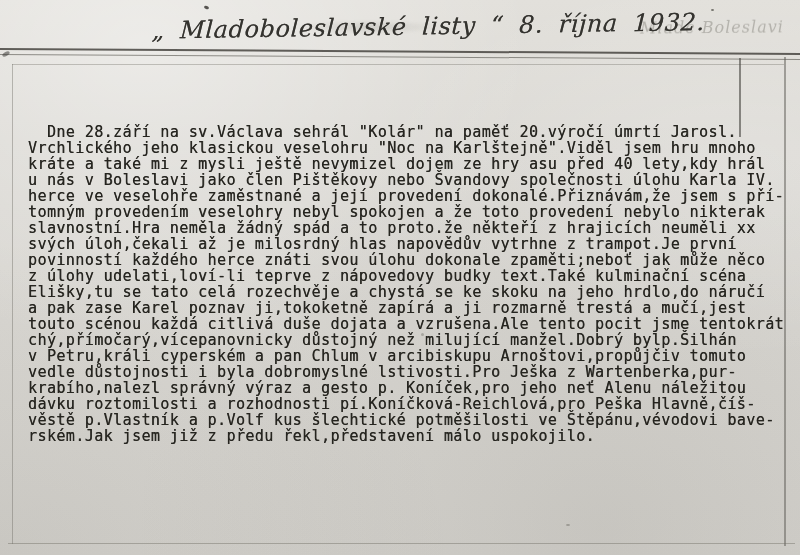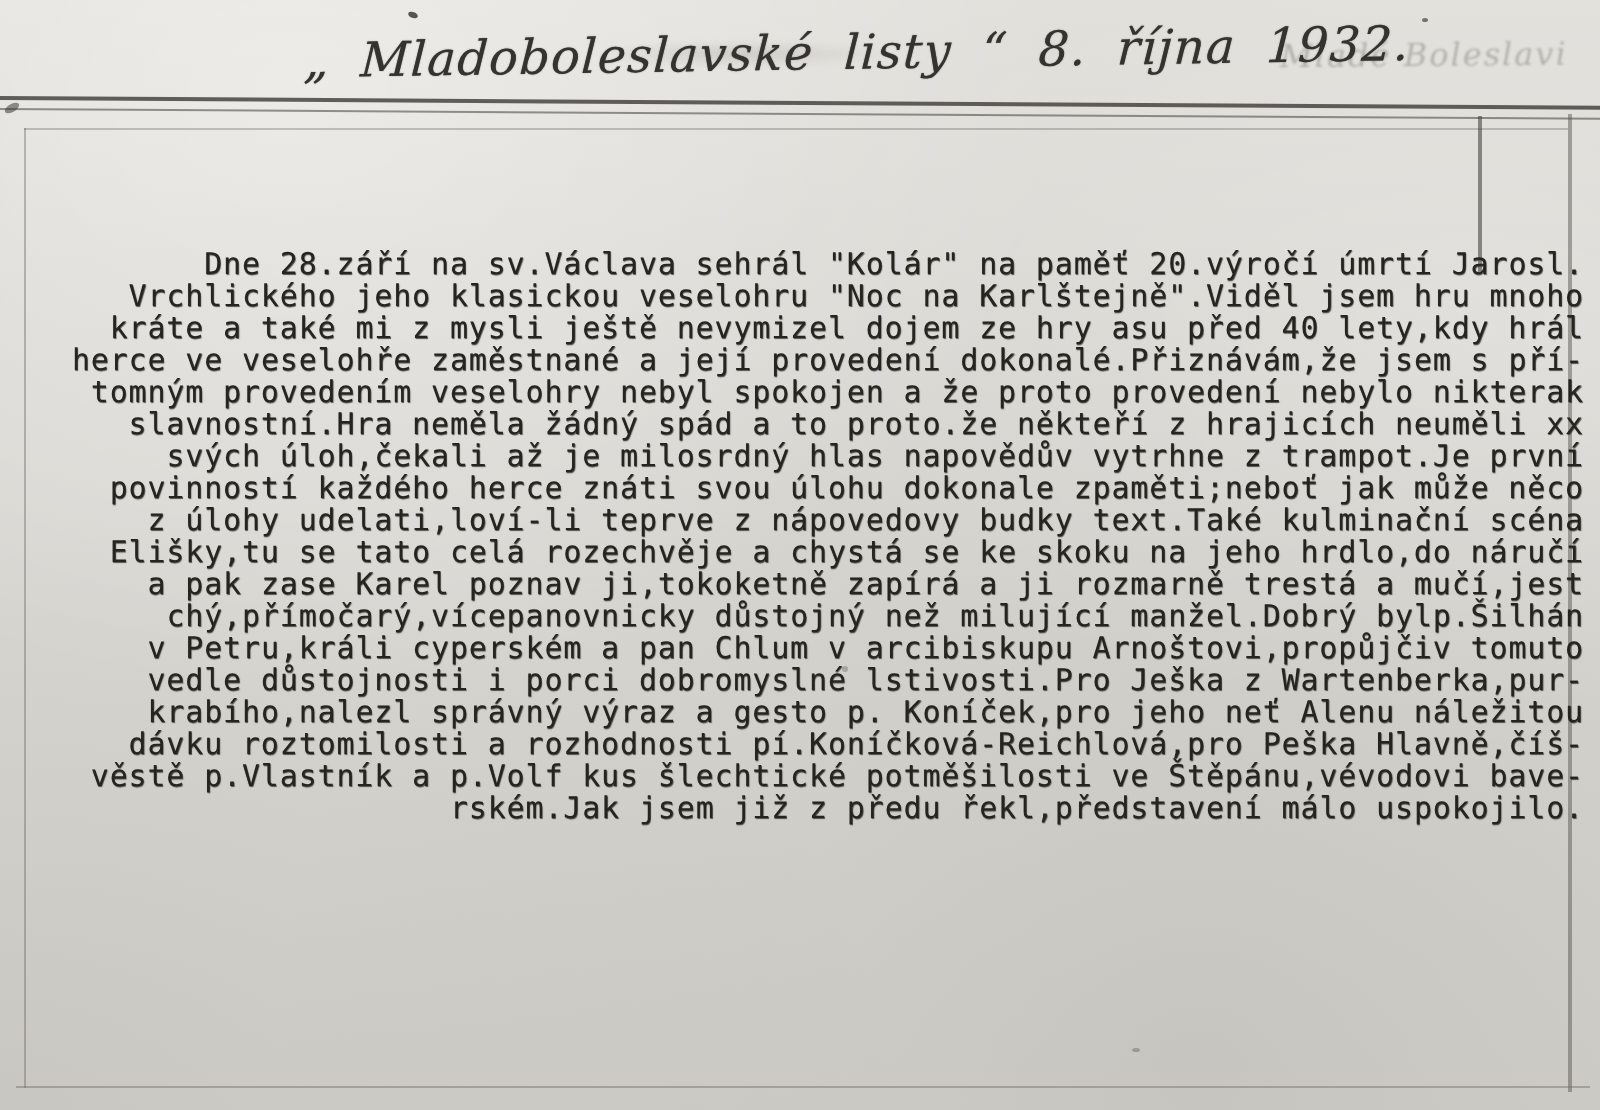--- a/index.html
+++ b/index.html
@@ -48,21 +48,21 @@
   .frame-right{position:absolute;left:784px;top:57px;width:2px;height:489px;background:rgba(92,90,83,0.5);}
   .frame-bottom{position:absolute;left:8px;top:543px;width:787px;height:1px;background:rgba(112,110,102,0.45);}
   .tick-vertical{position:absolute;left:739px;top:58px;width:2px;height:79px;background:rgba(72,70,65,0.6);}
   
   .article{
     position:absolute;left:28px;top:124px;width:764px;
     font-size:15px;line-height:16px;letter-spacing:0.42px;
     color:#25241f;
     text-shadow:0.3px 0.3px 0.5px rgba(37,36,31,0.75);
   }
-  .article .line{white-space:pre;height:16px;text-align:right;}
+  .article .line{white-space:pre;height:16px;}
   
   .speck{position:absolute;border-radius:50%;}
   .sp1{left:204px;top:6px;width:5px;height:3px;background:rgba(50,48,44,0.8);transform:rotate(20deg);}
   .sp2{left:711px;top:9px;width:3px;height:2px;background:rgba(70,68,63,0.7);}
   .sp3{left:421px;top:333px;width:3px;height:3px;background:rgba(90,88,80,0.35);}
   .sp4{left:566px;top:524px;width:4px;height:2px;background:rgba(90,88,80,0.4);}
   .sp5{left:2px;top:52px;width:8px;height:4px;background:rgba(60,58,54,0.55);transform:rotate(-30deg);}
 </style>
 </head>
 <body>
@@ -81,31 +81,33 @@
 <div class="frame-top"></div>
 <div class="frame-left"></div>
 <div class="frame-right"></div>
 <div class="frame-bottom"></div>
 <div class="tick-vertical"></div>
 
 <div class="article">
   <div class="line">  Dne 28.září na sv.Václava sehrál "Kolár" na paměť 20.výročí úmrtí Jarosl.</div>
   <div class="line">Vrchlického jeho klasickou veselohru "Noc na Karlštejně".Viděl jsem hru mnoho</div>
   <div class="line">kráte a také mi z mysli ještě nevymizel dojem ze hry asu před 40 lety,kdy hrál</div>
+  <div class="line">u nás v Boleslavi jako člen Pištěkovy nebo Švandovy společnosti úlohu Karla IV.</div>
   <div class="line">herce ve veselohře zaměstnané a její provedení dokonalé.Přiznávám,že jsem s pří-</div>
-  <div class="line">tomným provedením veselohry nebyl spokojen a že proto provedení nebylo nikterak</div>
+  <div class="line">tomným provedením veselohry nebyl spokojen a že toto provedení nebylo nikterak</div>
   <div class="line">slavnostní.Hra neměla žádný spád a to proto.že někteří z hrajicích neuměli xx</div>
   <div class="line">svých úloh,čekali až je milosrdný hlas napovědův vytrhne z trampot.Je první</div>
   <div class="line">povinností každého herce znáti svou úlohu dokonale zpaměti;neboť jak může něco</div>
   <div class="line">z úlohy udelati,loví-li teprve z nápovedovy budky text.Také kulminační scéna</div>
   <div class="line">Elišky,tu se tato celá rozechvěje a chystá se ke skoku na jeho hrdlo,do náručí</div>
   <div class="line">a pak zase Karel poznav ji,tokoketně zapírá a ji rozmarně trestá a mučí,jest</div>
+  <div class="line">touto scénou každá citlivá duše dojata a vzrušena.Ale tento pocit jsme tentokrát</div>
   <div class="line">chý,přímočarý,vícepanovnicky důstojný než milující manžel.Dobrý bylp.Šilhán</div>
   <div class="line">v Petru,králi cyperském a pan Chlum v arcibiskupu Arnoštovi,propůjčiv tomuto</div>
-  <div class="line">vedle důstojnosti i porci dobromyslné lstivosti.Pro Ješka z Wartenberka,pur-</div>
+  <div class="line">vedle důstojnosti i byla dobromyslné lstivosti.Pro Ješka z Wartenberka,pur-</div>
   <div class="line">krabího,nalezl správný výraz a gesto p. Koníček,pro jeho neť Alenu náležitou</div>
   <div class="line">dávku roztomilosti a rozhodnosti pí.Koníčková-Reichlová,pro Peška Hlavně,číš-</div>
   <div class="line">věstě p.Vlastník a p.Volf kus šlechtické potměšilosti ve Štěpánu,vévodovi bave-</div>
   <div class="line">rském.Jak jsem již z předu řekl,představení málo uspokojilo.</div>
 </div>
 
 <div class="speck sp1"></div>
 <div class="speck sp2"></div>
 <div class="speck sp3"></div>
 <div class="speck sp4"></div>

